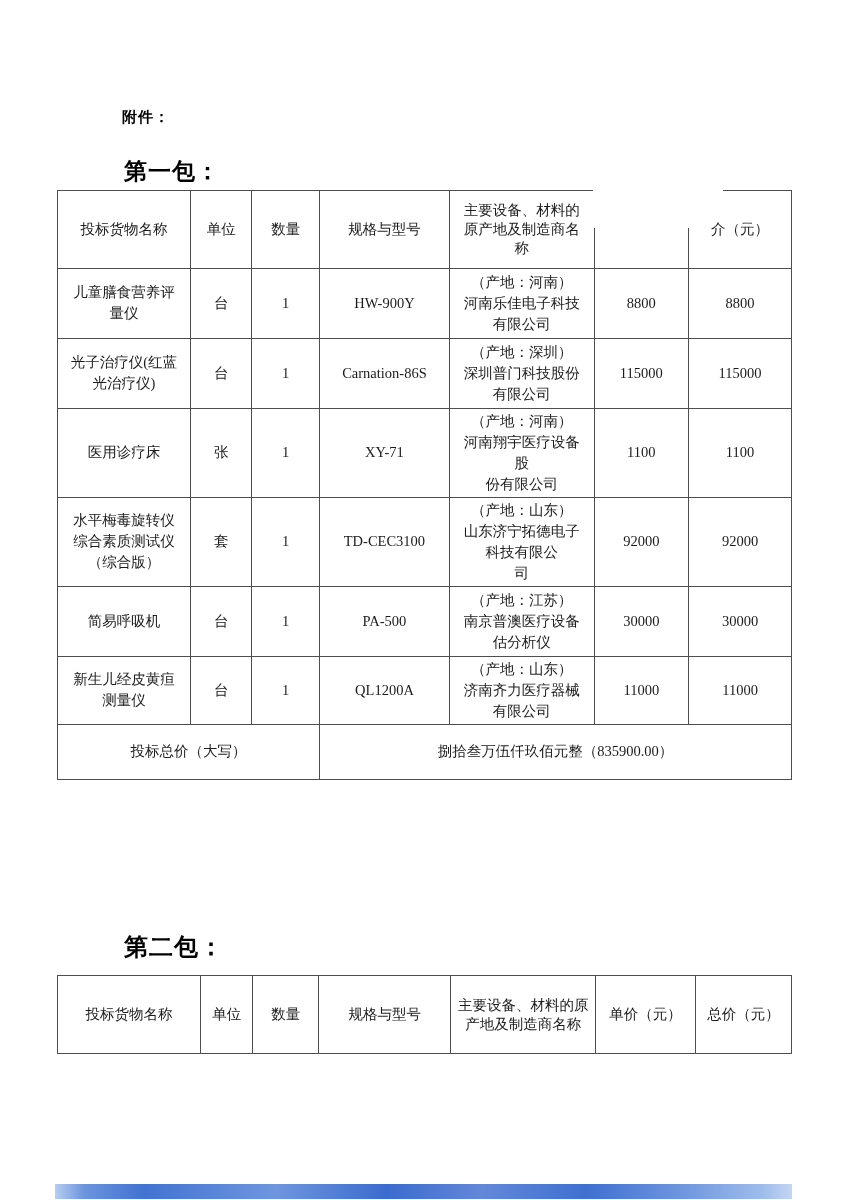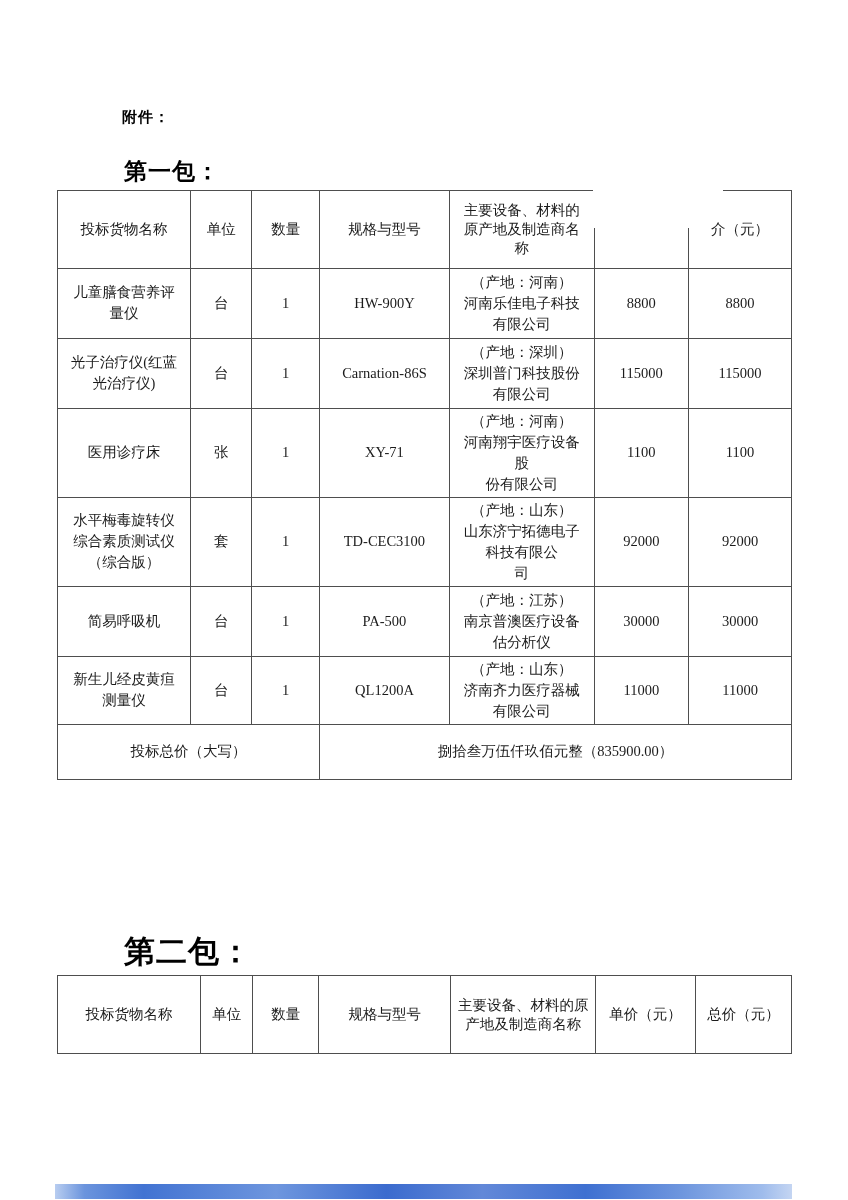--- a/index.html
+++ b/index.html
@@ -2,21 +2,21 @@
 <html><head>
 <meta charset="utf-8">
 <style>
   html,body{margin:0;padding:0;background:#ffffff;}
   .page{position:relative;width:848px;height:1200px;background:#ffffff;
         font-family:"Liberation Serif","DejaVu Serif",serif;color:#151515;overflow:hidden;}
   .heading{position:absolute;font-weight:700;color:#000;
            font-family:"Liberation Sans","DejaVu Sans",sans-serif;letter-spacing:1px;}
   .h-attach{left:122px;top:108px;font-size:15px;}
   .h-pkg1{left:124px;top:156px;font-size:23px;}
-  .h-pkg2{left:124px;top:931px;font-size:31px;}
+  .h-pkg2{left:124px;top:931px;font-size:24px;}
   table.tbl{position:absolute;left:57px;width:735px;border-collapse:collapse;table-layout:fixed;}
   .t1{top:190px;}
   .t2{top:975px;}
   .tbl td,.tbl th{border:1px solid #4e4e4e;text-align:center;vertical-align:middle;
       font-weight:normal;font-size:14.5px;line-height:1.45;padding:2px 8px;
       white-space:pre-line;overflow:hidden;color:#1b1b1b;}
   .tbl th{line-height:1.3;padding:10px 5px;margin-left:12px;}
   .cell-model,.cell-price{font-family:Liberation Serif, serif;font-size:13.5px;letter-spacing:0;}
   .mfr{white-space:pre-line;}
   .rh{height:58px}.r1{height:70px}.r2{height:70px}.r3{height:65px}.r4{height:68px}

